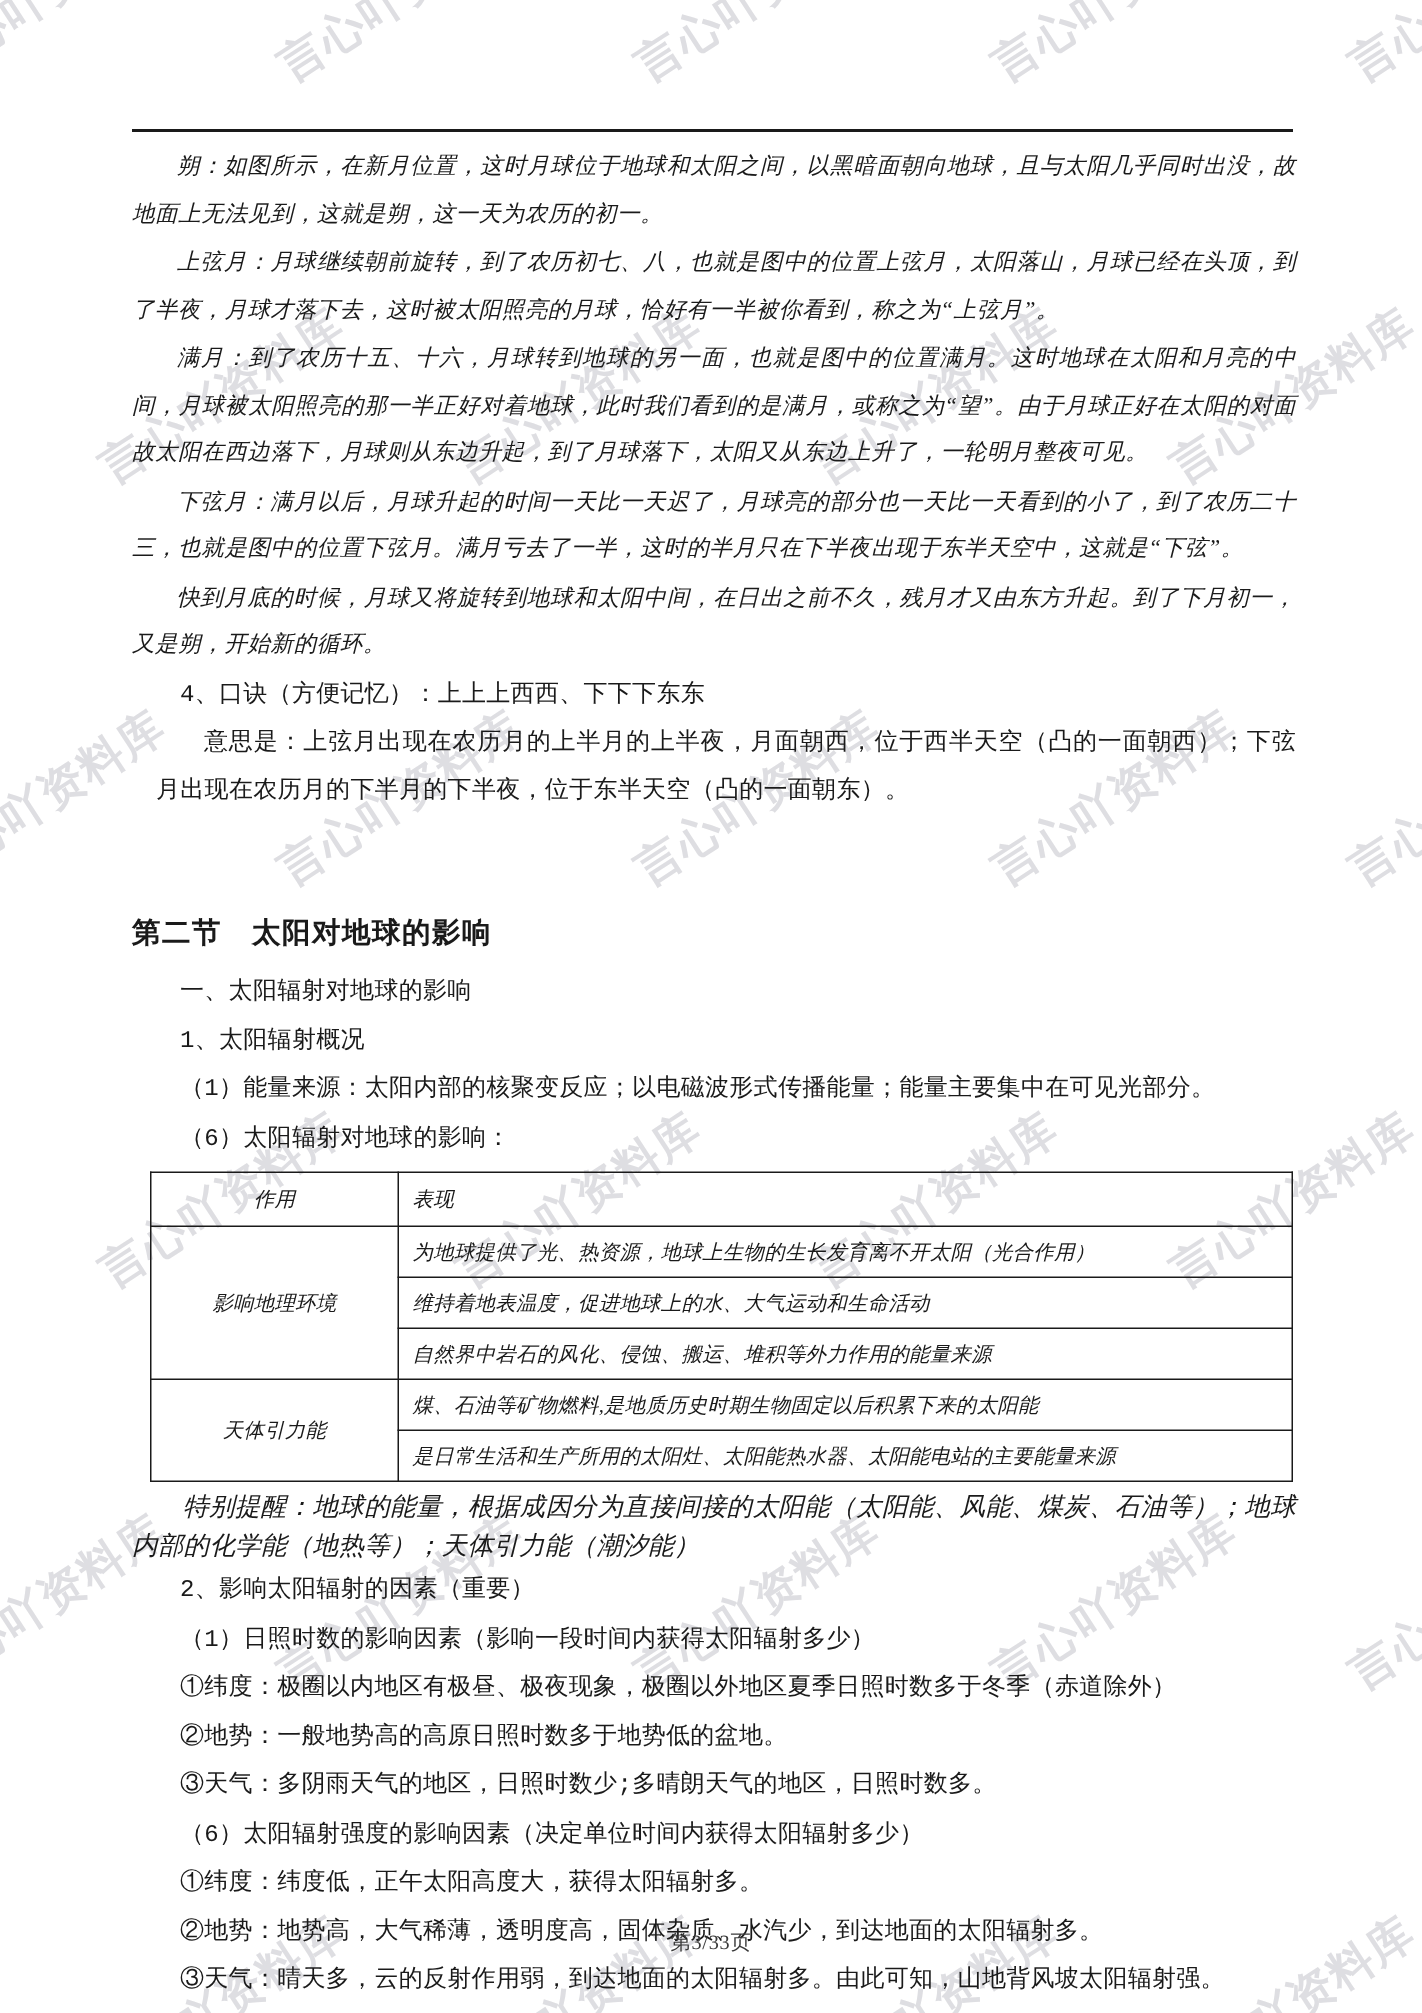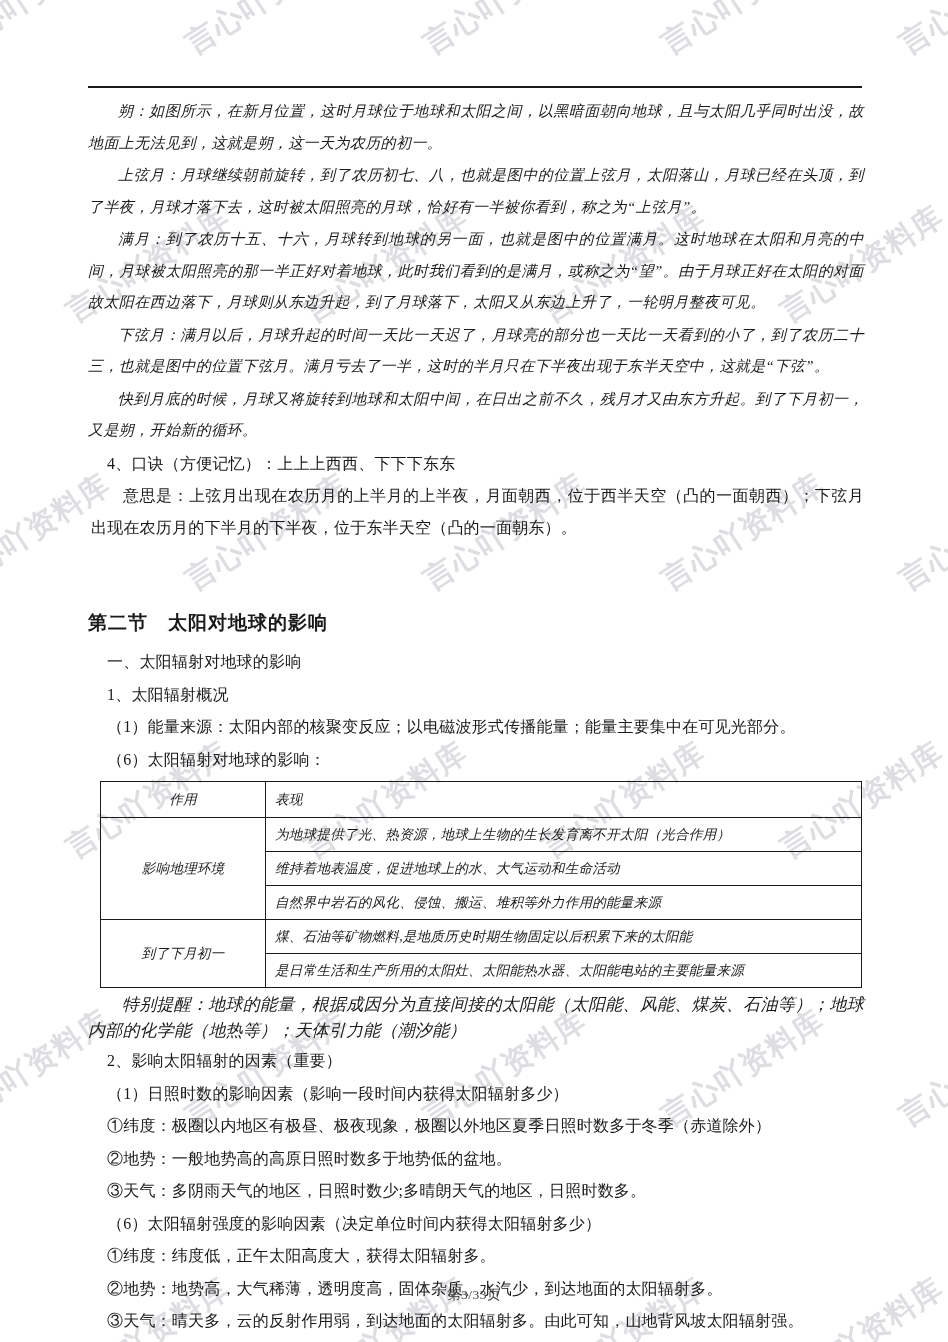--- a/index.html
+++ b/index.html
@@ -75,22 +75,22 @@
     letter-spacing: .4px;
   }
   p.kai.small {
     font-size: 17px;
     line-height: 26px;
     letter-spacing: .2px;
   }
 
   
   p.song {
-    margin: 0 0 1px 3px;
-    font-family: Liberation Serif, serif;
+    margin: 0 0 1px 16px;
+    font-family: Liberation Mono, monospace;
     font-size: 16px;
     line-height: 31.5px;
     text-align: justify;
     text-justify: inter-ideograph;
     letter-spacing: .2px;
   }
   p.song.indent1 { text-indent: 1em; }
   p.song.indent2 { text-indent: 2em; }
 
   h2.section-title {
@@ -224,21 +224,21 @@
             <td class="col-label" rowspan="3">影响地理环境</td>
             <td class="col-value">为地球提供了光、热资源，地球上生物的生长发育离不开太阳（光合作用）</td>
           </tr>
           <tr>
             <td class="col-value">维持着地表温度，促进地球上的水、大气运动和生命活动</td>
           </tr>
           <tr>
             <td class="col-value">自然界中岩石的风化、侵蚀、搬运、堆积等外力作用的能量来源</td>
           </tr>
           <tr>
-            <td class="col-label" rowspan="2">到了下月初一</td>
+            <td class="col-label" rowspan="2">天体引力能</td>
             <td class="col-value">煤、石油等矿物燃料,是地质历史时期生物固定以后积累下来的太阳能</td>
           </tr>
           <tr>
             <td class="col-value">是日常生活和生产所用的太阳灶、太阳能热水器、太阳能电站的主要能量来源</td>
           </tr>
         </tbody>
       </table>
 
       <p class="kai small">特别提醒：地球的能量，根据成因分为直接间接的太阳能（太阳能、风能、煤炭、石油等）；地球内部的化学能（地热等）；天体引力能（潮汐能）</p>
 

